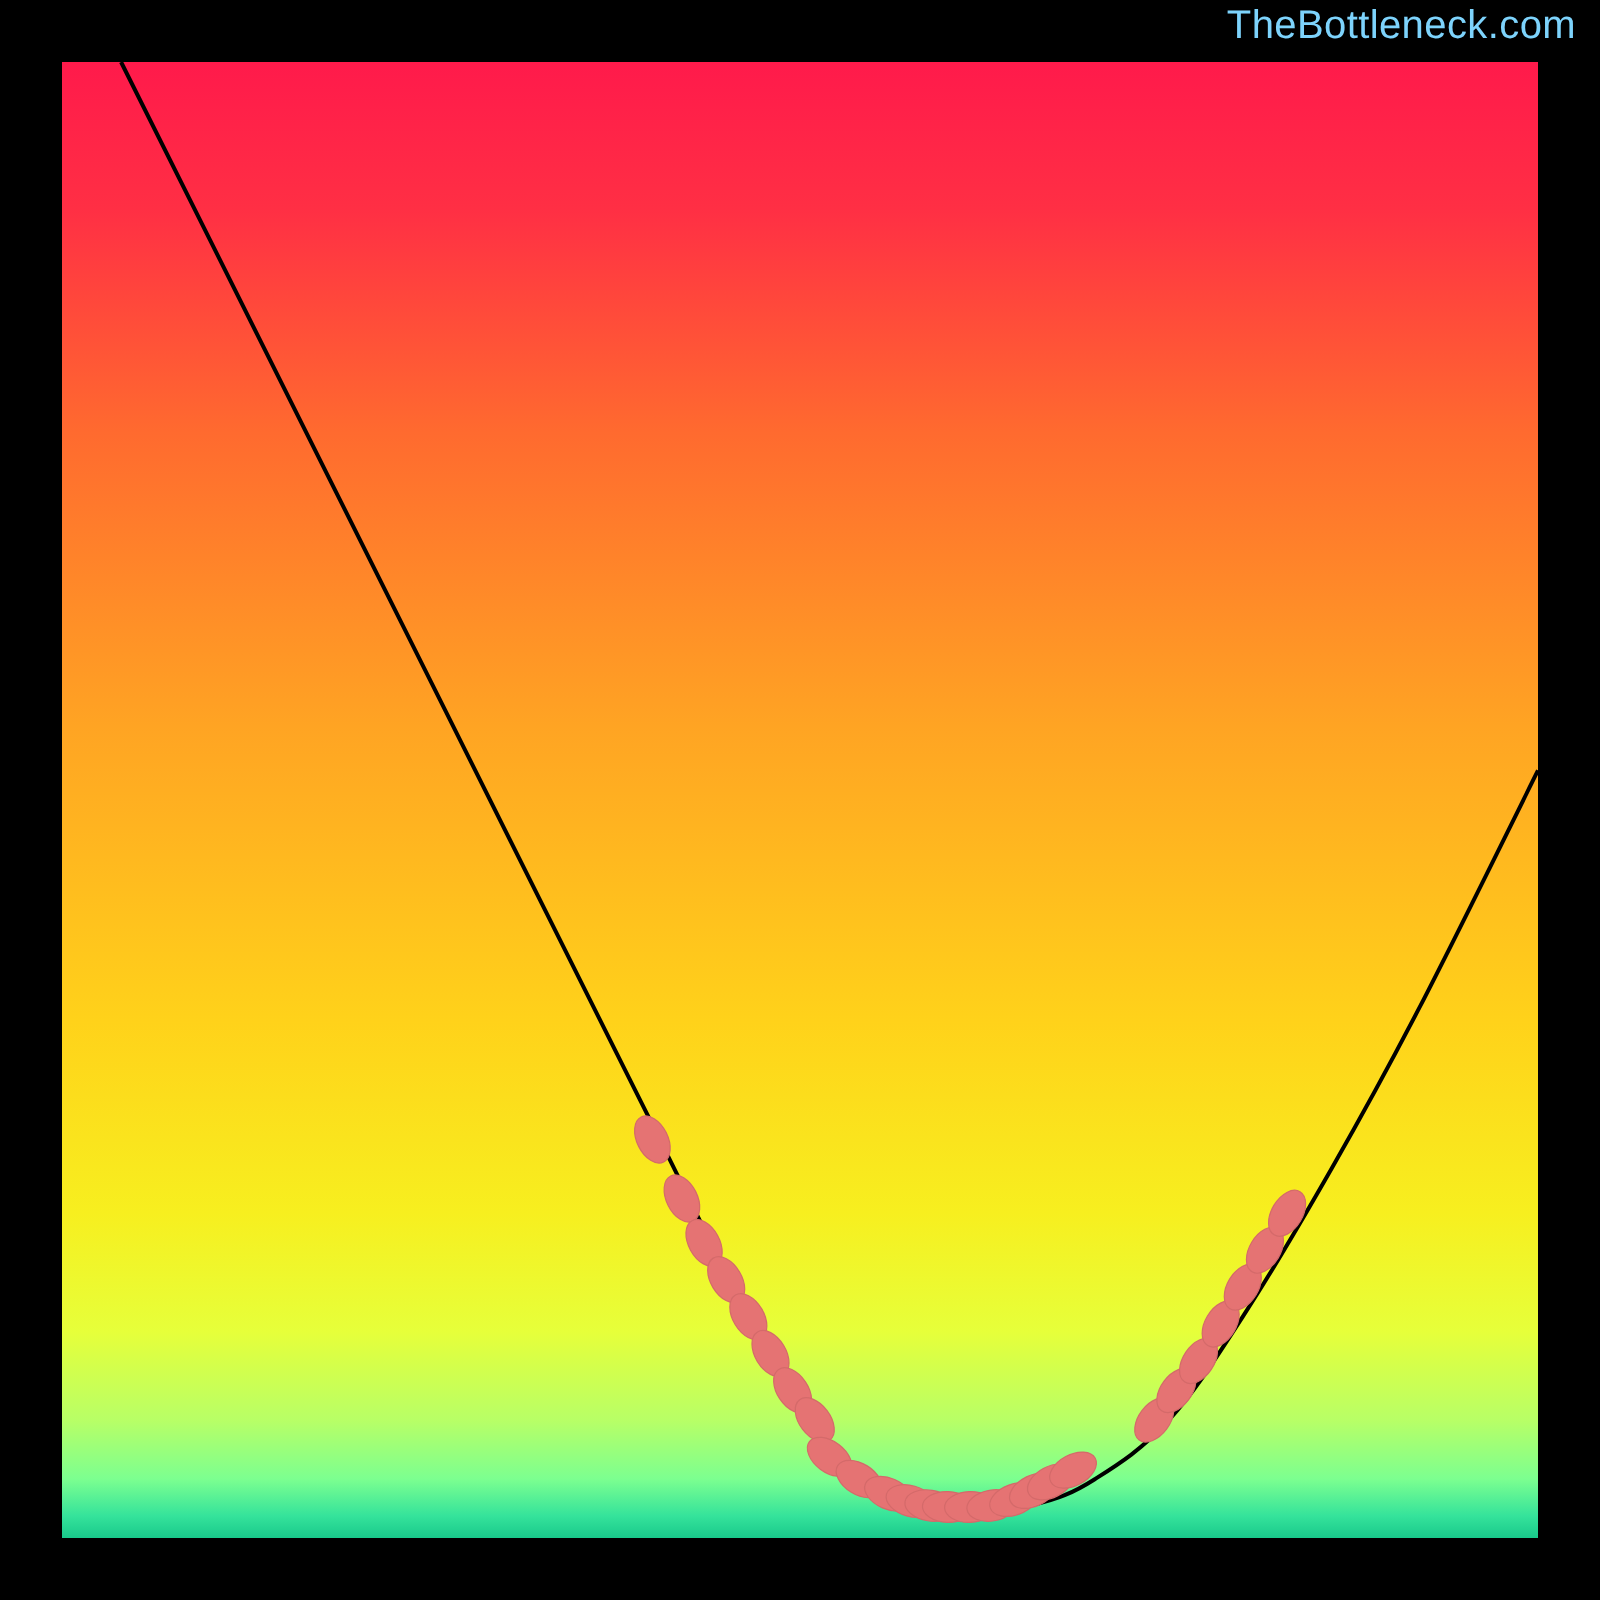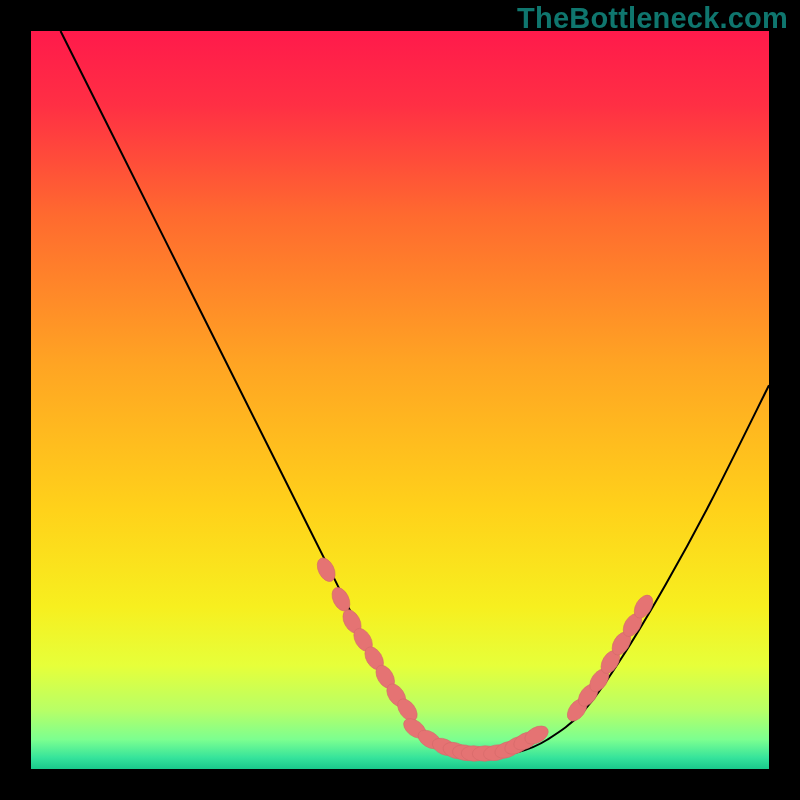--- a/index.html
+++ b/index.html
@@ -22,23 +22,23 @@
     box-sizing: border-box;
   }
   .gradient-bg {
     position: absolute;
     left: 0; top: 0; right: 0; bottom: 0;
   }
   .watermark {
     position: absolute;
     top: 2px;
     right: 12px;
-    color: #0f766e;
-    font-size: 29px;
-    font-weight: 700;
+    color: #7dd3fc;
+    font-size: 20px;
+    font-weight: 400;
     letter-spacing: 0.2px;
     user-select: none;
   }
   svg.curve-layer {
     position: absolute;
     left: 0; top: 0;
     overflow: visible;
   }
 </style>
 </head>

